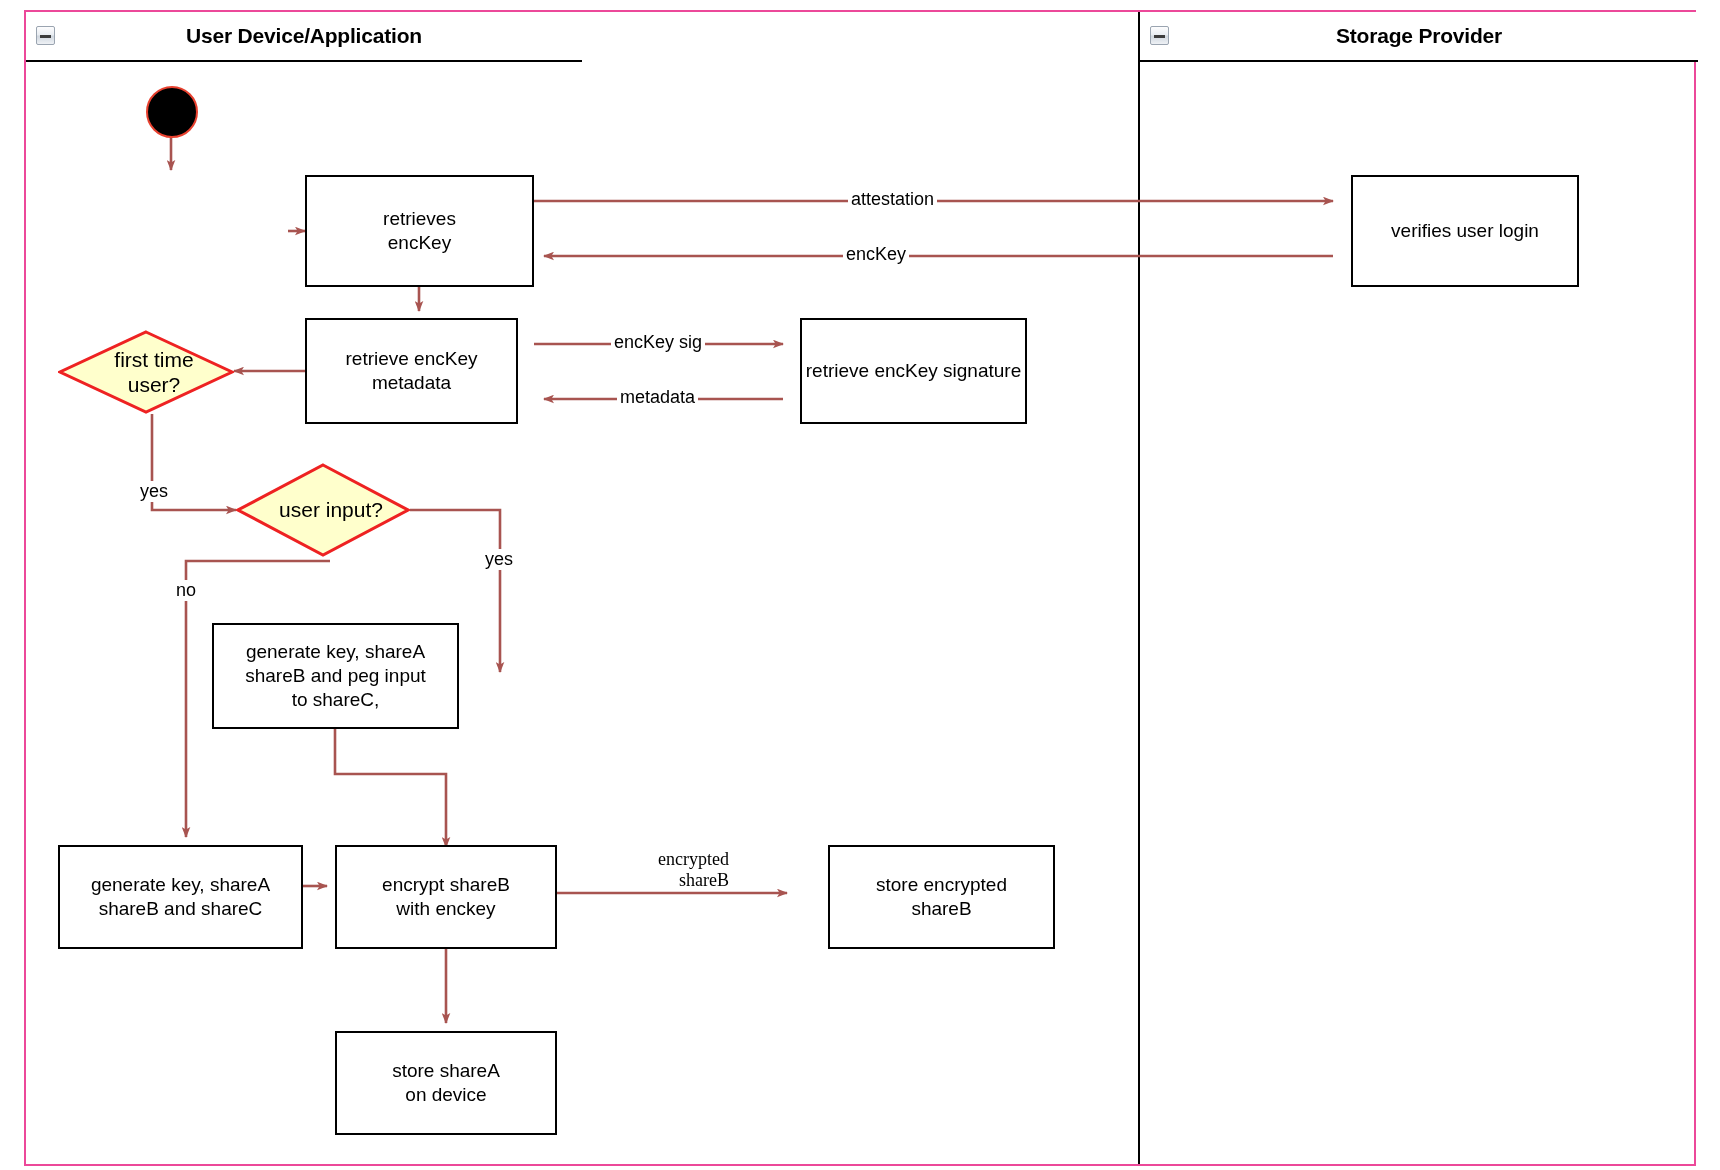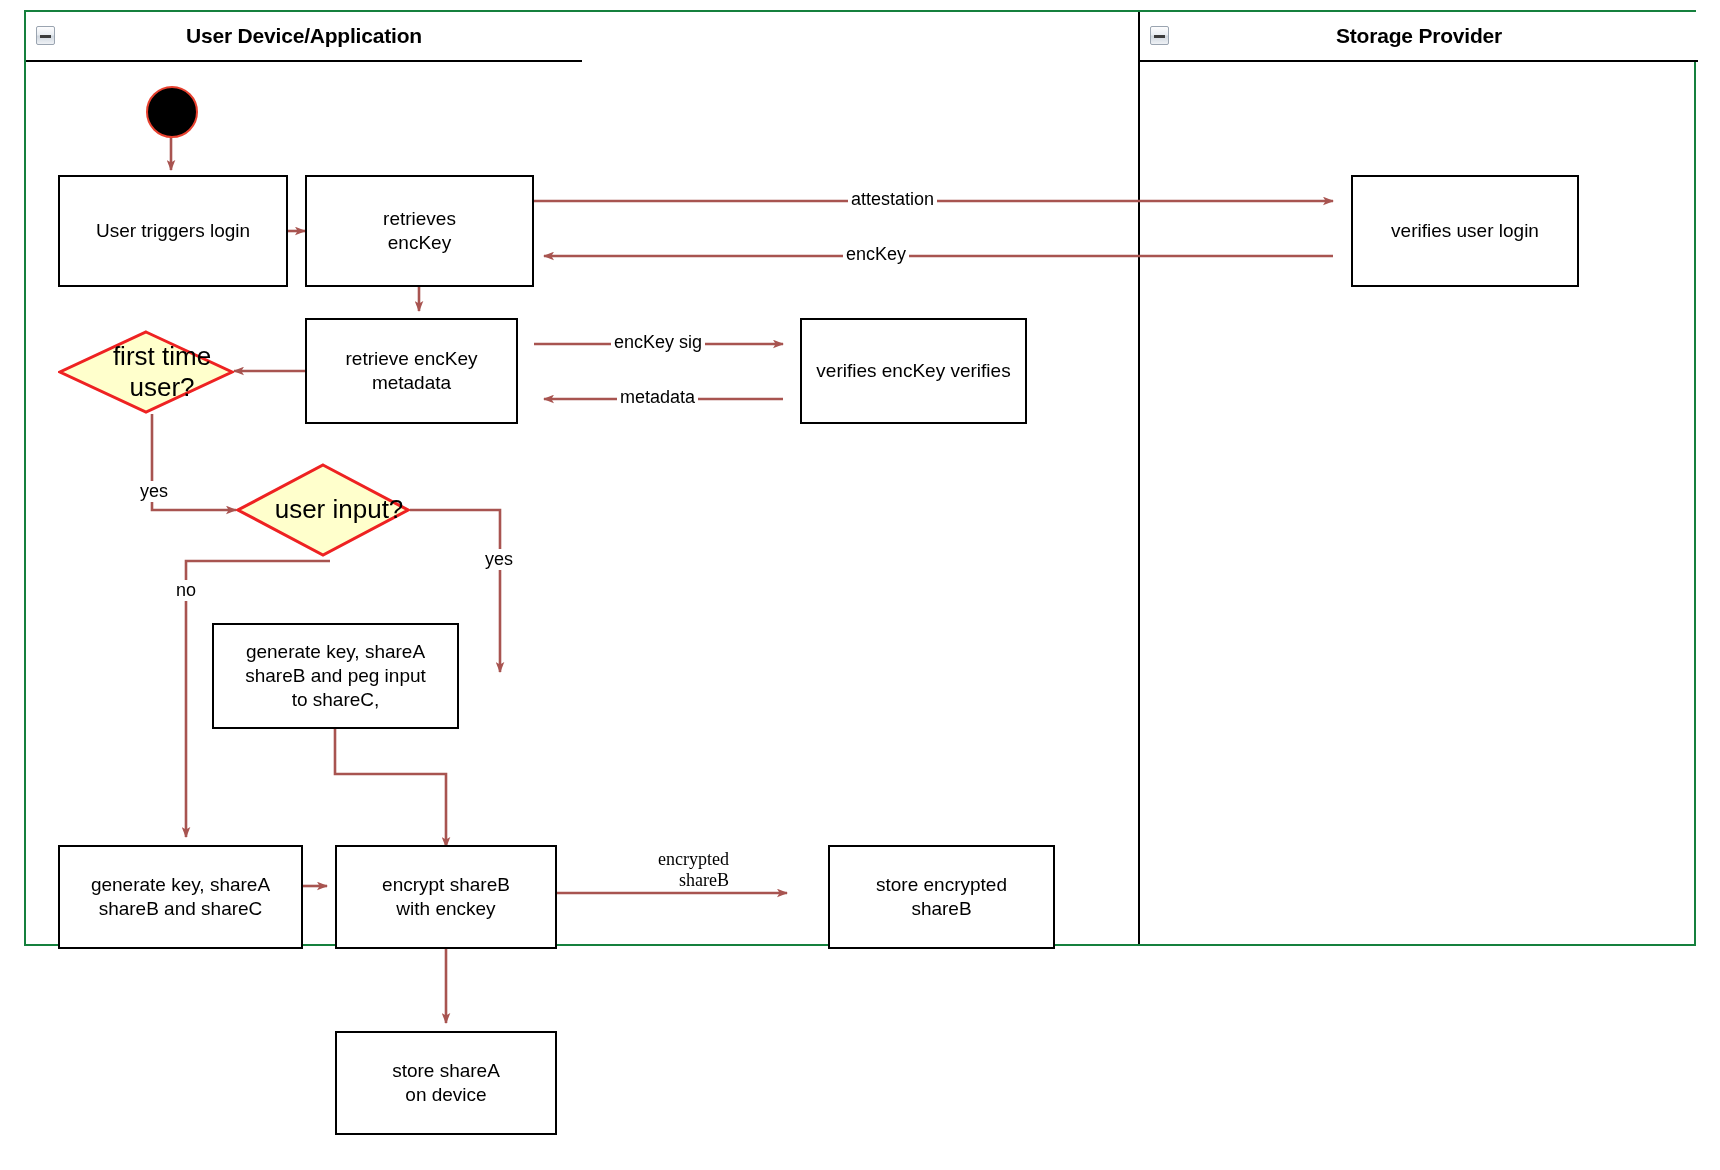--- a/index.html
+++ b/index.html
@@ -15,22 +15,22 @@
     background: #ffffff;
     overflow: hidden;
   }
 
   
   .pool {
     position: absolute;
     left: 24px;
     top: 10px;
     width: 1672px;
-    height: 936px;
-    border: 2px solid #15803d;
+    height: 1156px;
+    border: 2px solid #ec4899;
     box-sizing: border-box;
     background: #ffffff;
   }
   .lane {
     position: absolute;
     top: 0;
     height: 100%;
     box-sizing: border-box;
   }
   .lane + .lane { border-left: 2px solid #000000; }
@@ -94,27 +94,27 @@
   .decision-wrap {
     position: absolute;
   }
   .decision-shape {
     position: absolute;
     left: 0; top: 0;
     width: 100%; height: 100%;
   }
   .decision-label {
     position: absolute;
-    left: 16px; top: 0;
+    left: 8px; top: 0;
     width: 100%; height: 100%;
     display: flex;
     align-items: center;
     justify-content: center;
     text-align: center;
-    font-size: 26px;
+    font-size: 21px;
     line-height: 1.2;
     color: #000000;
     white-space: pre-line;
     pointer-events: none;
   }
   .start-node {
     position: absolute;
     border-radius: 50%;
     background: #000000;
     border: 2.5px solid #e8412f;
@@ -210,21 +210,20 @@
   <div class="edge-label" style="left:611px; top:332px;">encKey sig</div>
   <div class="edge-label" style="left:617px; top:387px;">metadata</div>
   <div class="edge-label" style="left:137px; top:481px;">yes</div>
   <div class="edge-label" style="left:482px; top:549px;">yes</div>
   <div class="edge-label" style="left:173px; top:580px;">no</div>
   <div class="edge-label" style="left:622px; top:849px; width:104px;font-family:Liberation Serif, serif;">encrypted
 shareB</div>
 
   <div class="start-node" style="left:146px; top:86px; width:52px; height:52px;"></div>
 
-  <div class="node action" style="left:58px; top:175px; width:230px; height:112px;">User triggers login</div>
 
   <div class="node action" style="left:305px; top:175px; width:229px; height:112px;">retrieves
 encKey</div>
 
   <div class="node action" style="left:305px; top:318px; width:213px; height:106px;">retrieve encKey
 metadata</div>
 
   <div class="decision-wrap" style="left:58px; top:330px; width:176px; height:84px;">
     <svg class="decision-shape" viewBox="0 0 176 84" preserveAspectRatio="none" xmlns="http://www.w3.org/2000/svg">
       <polygon points="88,2 174,42 88,82 2,42" fill="#ffffcc" stroke="#ee2222" stroke-width="3"></polygon>
@@ -248,18 +247,18 @@
 shareB and shareC</div>
 
   <div class="node action" style="left:335px; top:845px; width:222px; height:104px;">encrypt shareB
 with enckey</div>
 
   <div class="node action" style="left:335px; top:1031px; width:222px; height:104px;">store shareA
 on device</div>
 
   <div class="node action" style="left:1351px; top:175px; width:228px; height:112px;">verifies user login</div>
 
-  <div class="node action" style="left:800px; top:318px; width:227px; height:106px;">verifies encKey verifies</div>
+  <div class="node action" style="left:800px; top:318px; width:227px; height:106px;">retrieve encKey signature</div>
 
   <div class="node action" style="left:828px; top:845px; width:227px; height:104px;">store encrypted
 shareB</div>
 
 </div>
 
 </body></html>

